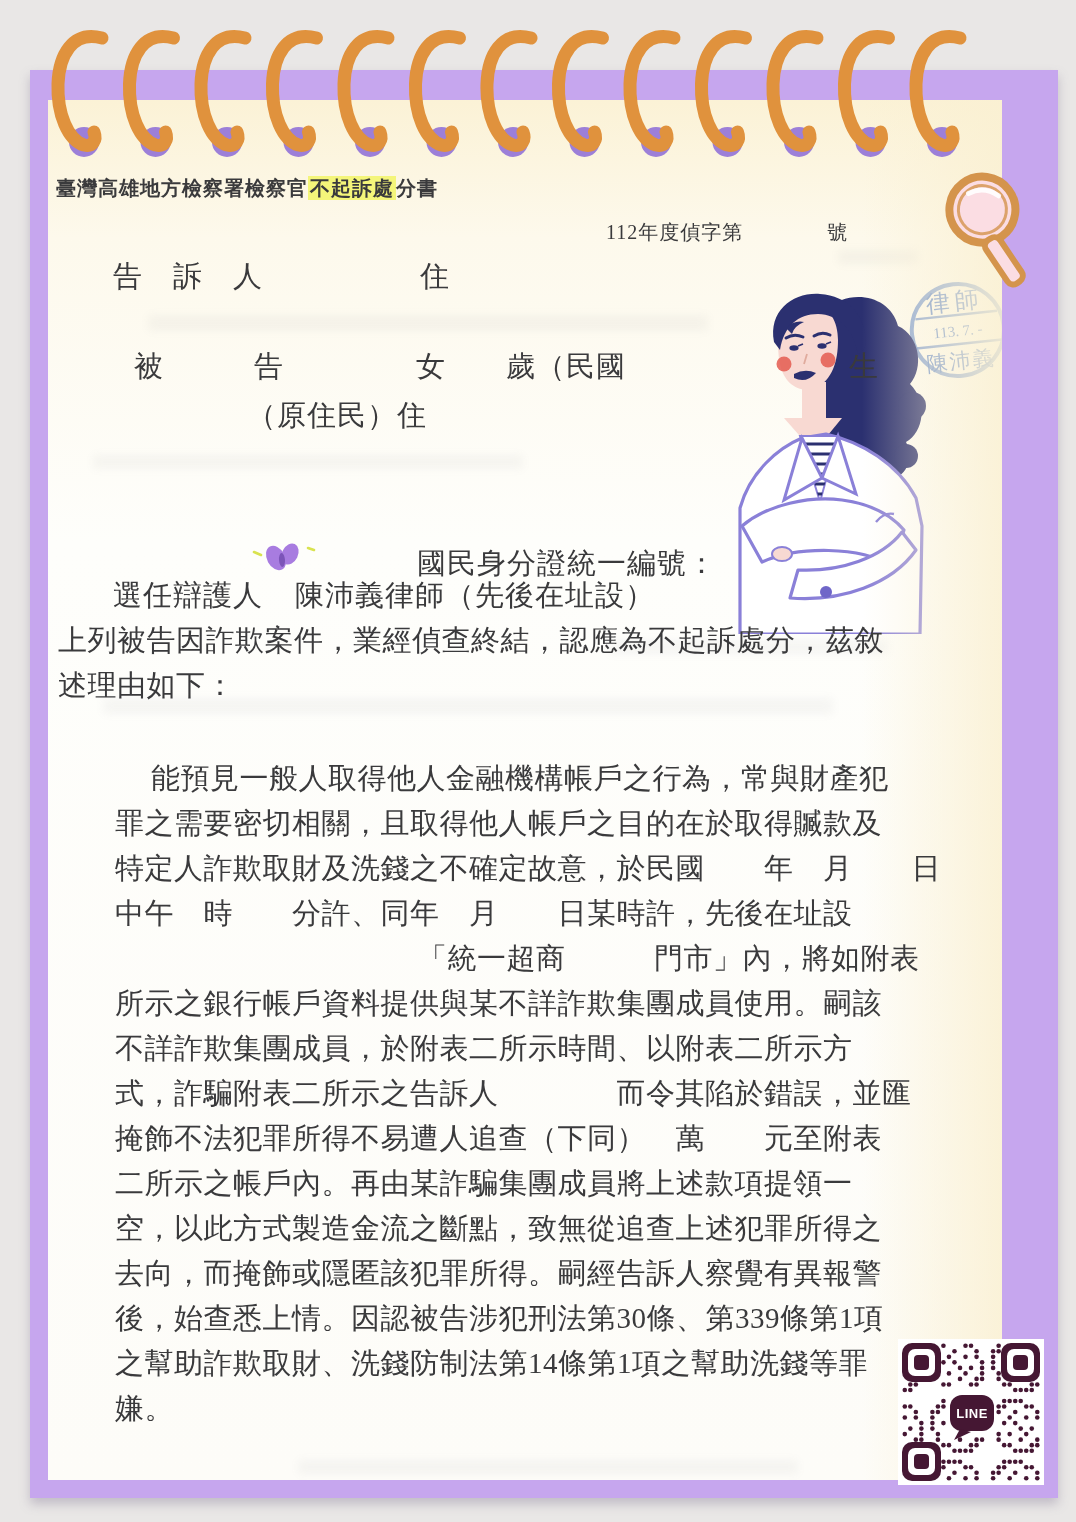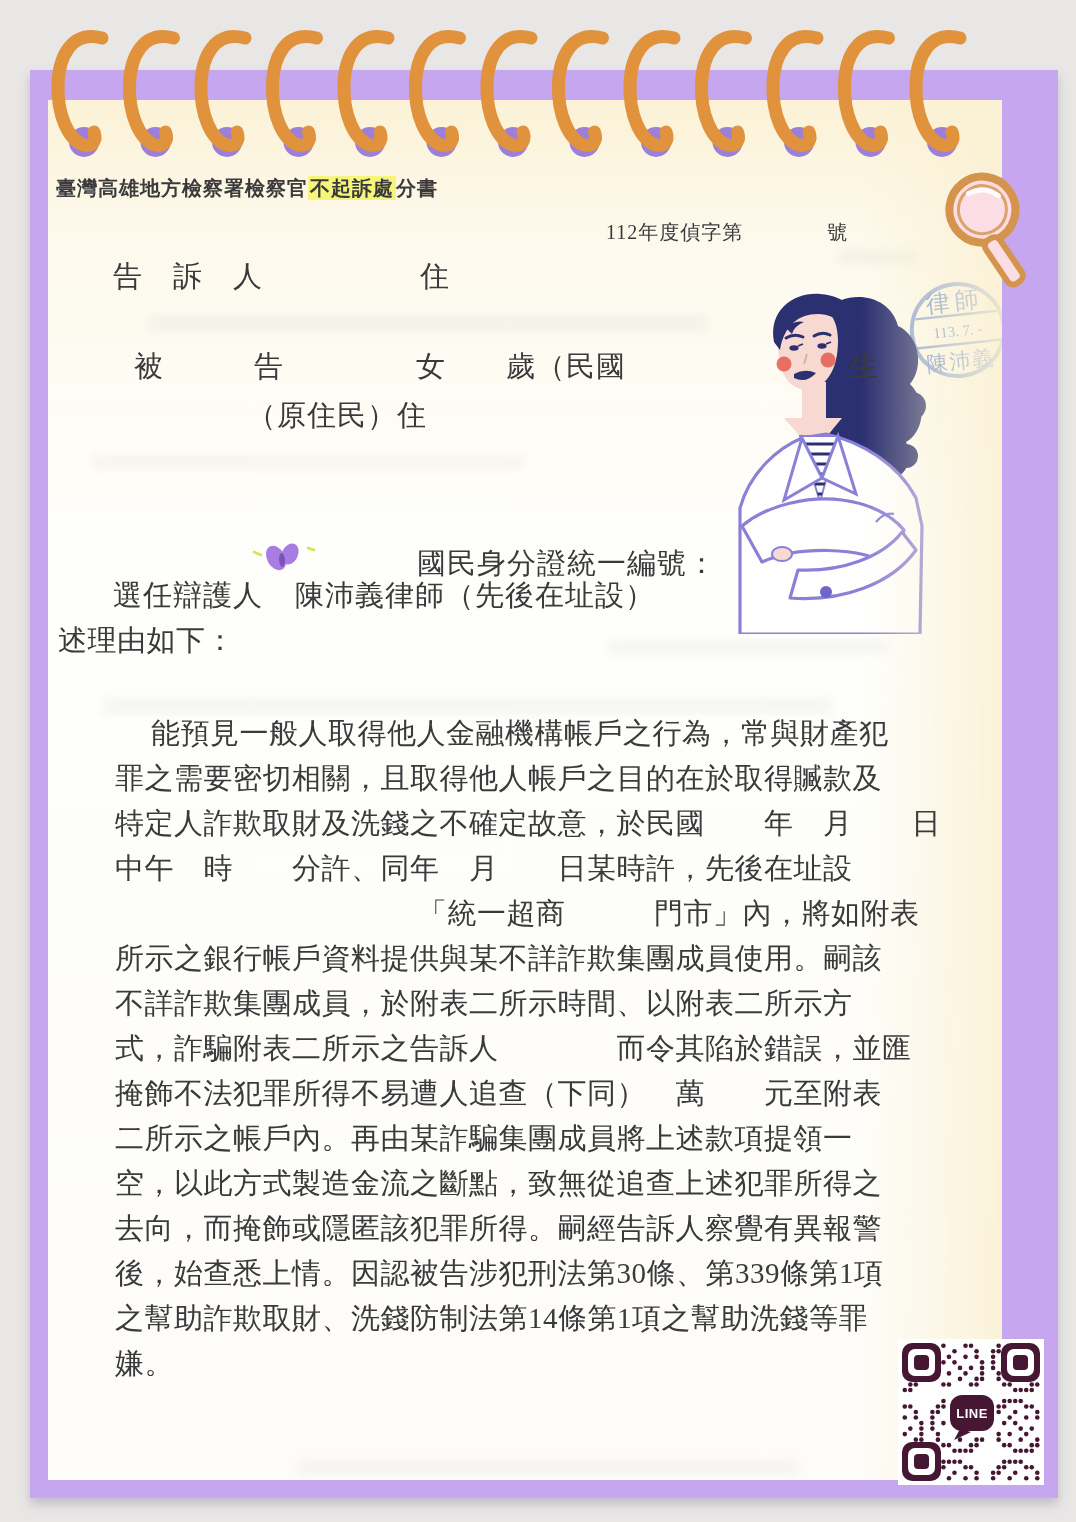--- a/index.html
+++ b/index.html
@@ -145,20 +145,21 @@
   <div class="row" style="top:544px;">
     <span style="left:417px;">國民身分證統一編號：</span>
   </div>
 
   <div class="row" style="top:576px;">
     <span style="left:113px;">選任辯護人</span>
     <span style="left:295px;">陳沛義律師（先後在址設）</span>
   </div>
 
   <div class="body-block">
+    <div class="bline">上列被告因詐欺案件，業經偵查終結，認應為不起訴處分，茲敘</div>
     <div class="bline">述理由如下：</div>
     <div class="bline i2">能預見一般人取得他人金融機構帳戶之行為，常與財產犯</div>
     <div class="bline i1">罪之需要密切相關，且取得他人帳戶之目的在於取得贓款及</div>
     <div class="bline i1">特定人詐欺取財及洗錢之不確定故意，於民國　　年　月　　日</div>
     <div class="bline i1">中午　時　　分許、同年　月　　日某時許，先後在址設</div>
     <div class="bline i9">「統一超商　　　門市」內，將如附表</div>
     <div class="bline i1">所示之銀行帳戶資料提供與某不詳詐欺集團成員使用。嗣該</div>
     <div class="bline i1">不詳詐欺集團成員，於附表二所示時間、以附表二所示方</div>
     <div class="bline i1">式，詐騙附表二所示之告訴人　　　　而令其陷於錯誤，並匯</div>
     <div class="bline i1">掩飾不法犯罪所得不易遭人追查（下同）　萬　　元至附表</div>

